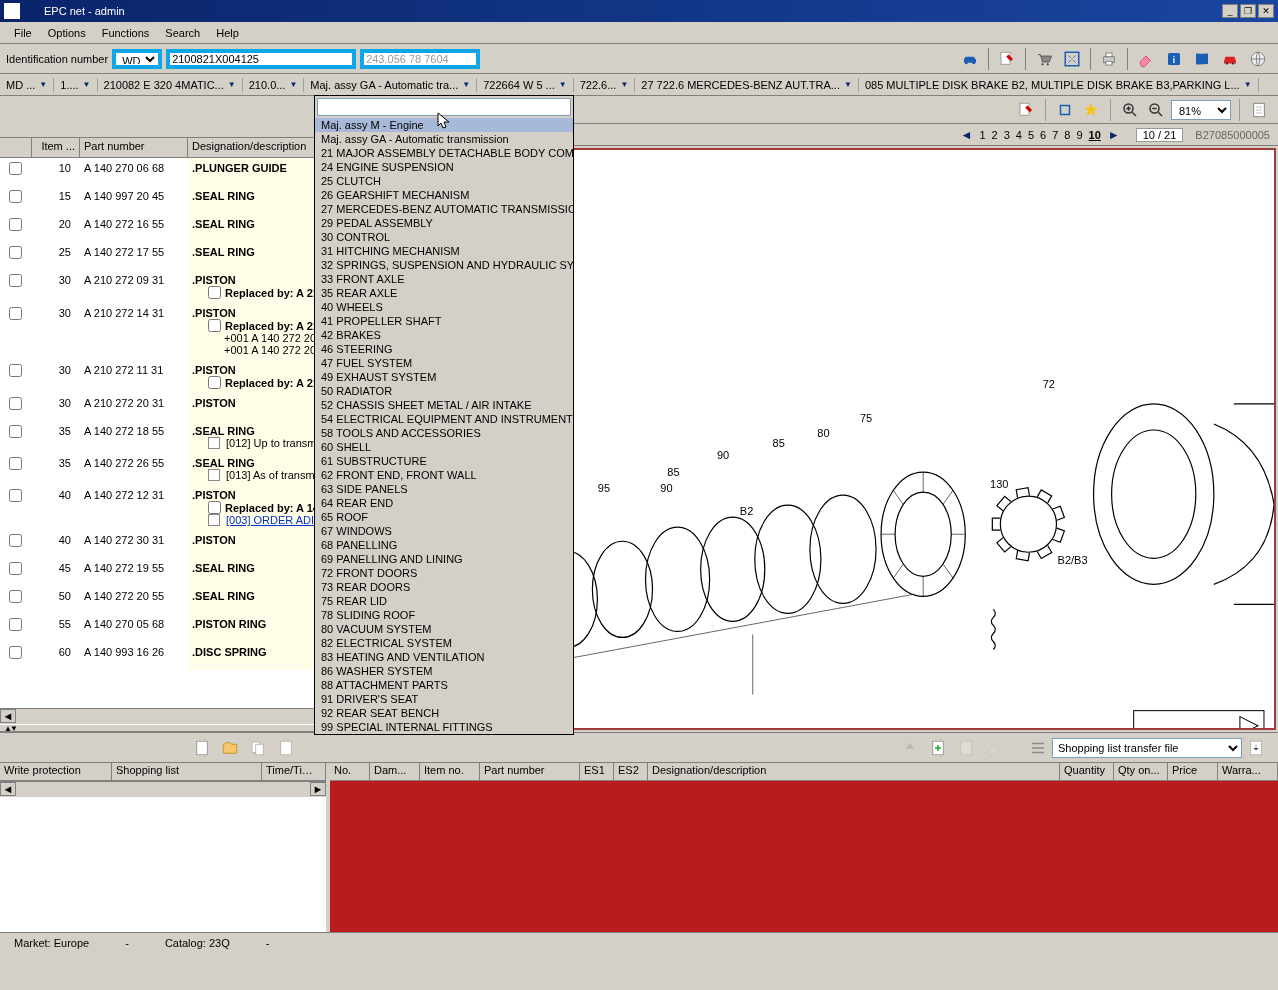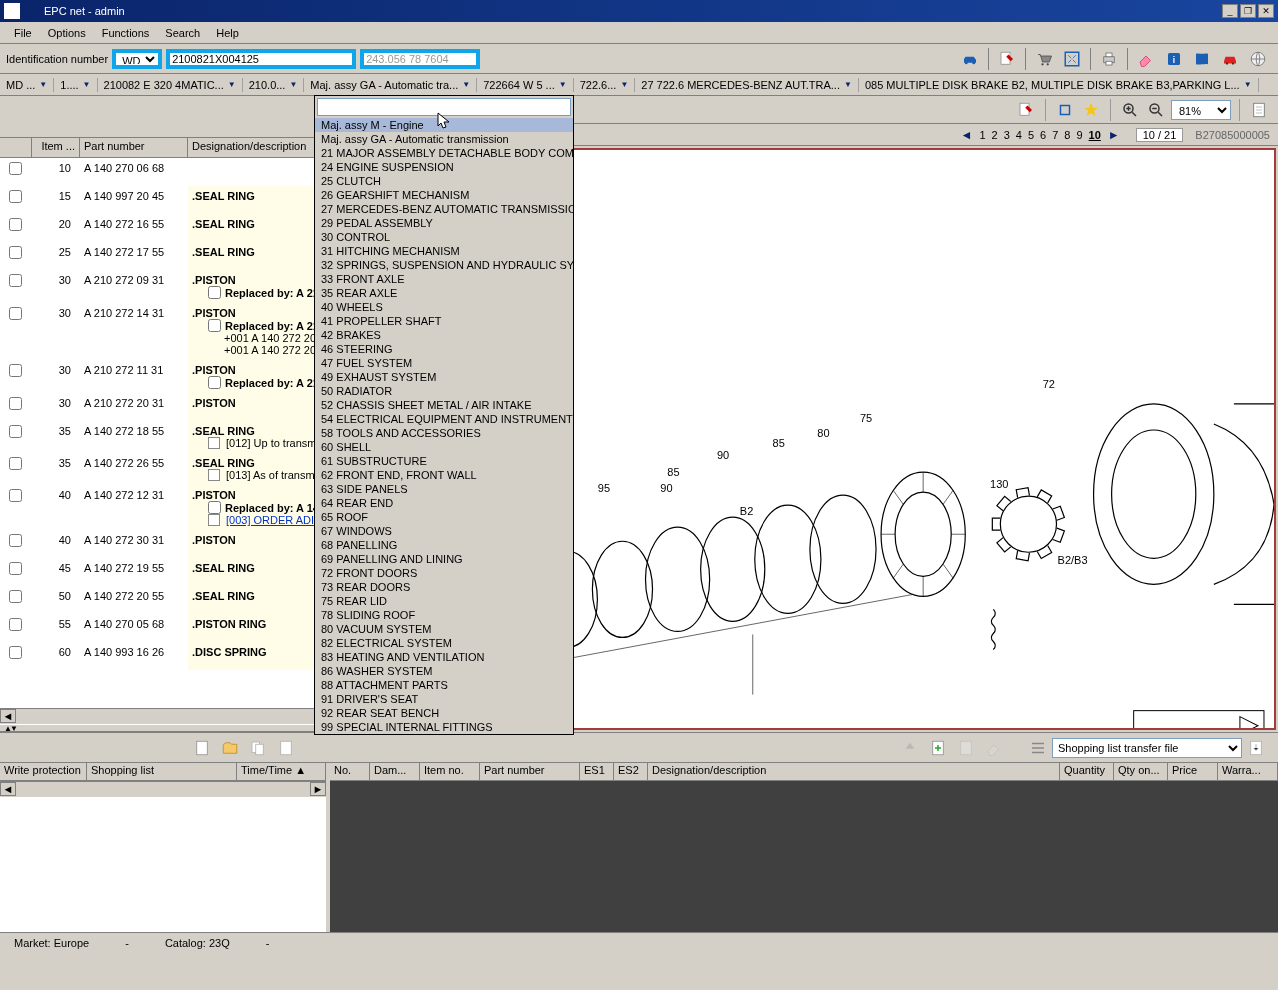--- a/index.html
+++ b/index.html
@@ -90,21 +90,21 @@
 .dropdown .dd-item.selected { background: #a8b8d8; }
 
 
 .bottom { height: 200px; display: flex; flex-direction: column; border-top: 1px solid #808080; }
 .bottom-tools { height: 30px; background: #d4d0c8; display: flex; align-items: center; padding: 0 8px; border-bottom: 1px solid #808080; }
 .bottom-tools .bicon { width: 24px; height: 24px; margin: 0 2px; display: flex; align-items: center; justify-content: center; cursor: pointer; }
 .bottom-tools .bspacer { flex: 1; }
 .bottom-tools select { border: 1px solid #7b9ebd; background: #fff; padding: 1px; height: 20px; width: 190px; }
 .bottom-panes { flex: 1; display: flex; }
 .shop-left { width: 330px; border-right: 4px solid #d4d0c8; display: flex; flex-direction: column; background: #fff; }
-.shop-right { flex: 1; background: #404040; display: flex; flex-direction: column; }
+.shop-right { flex: 1; background: #b91c1c; display: flex; flex-direction: column; }
 .shop-hdr { display: flex; background: #d4d0c8; height: 18px; border-bottom: 1px solid #808080; }
 .shop-hdr .scol { border-right: 1px solid #808080; padding: 1px 4px; overflow: hidden; white-space: nowrap; text-overflow: ellipsis; }
 .shop-body { flex: 1; overflow: auto; }
 .shop-row { display: flex; height: 18px; align-items: center; background: #d8dff0; }
 .shop-row .scell { padding: 1px 4px; }
 .shop-scroll { height: 16px; background: #d4d0c8; border-top: 1px solid #808080; position: relative; }
 .shop-scroll .arrow { width: 16px; height: 14px; background: #d4d0c8; border: 1px solid #808080; display: inline-flex; align-items: center; justify-content: center; position: absolute; top: 0; }
 
 
 .statusbar { height: 20px; background: #d4d0c8; border-top: 1px solid #808080; display: flex; align-items: center; padding: 0 8px; gap: 24px; }
@@ -252,20 +252,21 @@
       <div class="col col-check"></div>
       <div class="col col-item">Item ...</div>
       <div class="col col-part">Part number</div>
       <div class="col col-desc">Designation/description</div>
     </div>
     <div class="parts-body" id="parts-body">
         <div class="part-row">
           <div class="cell check"><input type="checkbox" style=""></div>
     <div class="cell item">10</div>
     <div class="cell part">A 140 270 06 68</div>
+    <div class="cell desc"><span class="dname">.PLUNGER GUIDE</span></div>
         </div>
         <div class="part-row">
           <div class="cell check"><input type="checkbox" style=""></div>
     <div class="cell item">15</div>
     <div class="cell part">A 140 997 20 45</div>
     <div class="cell desc"><span class="dname">.SEAL RING</span></div>
         </div>
         <div class="part-row">
           <div class="cell check"><input type="checkbox" style=""></div>
     <div class="cell item">20</div>
@@ -608,21 +609,21 @@
     <div class="bicon">
         <svg class="svg-icon" viewBox="0 0 24 24">
           <rect x="5" y="3" width="14" height="18" fill="#fff" stroke="#aaa"></rect>
           <path d="M12 7v8m-3-3l3 3 3-3" stroke="#888"></path>
         </svg>
       </div>
   </div>
   <div class="bottom-panes">
     <div class="shop-left">
       <div class="shop-hdr">
-        <div class="scol" style="width:87px">Write protection</div>
+        <div class="scol" style="width:112px">Write protection</div>
         <div class="scol" style="width:150px">Shopping list</div>
         <div class="scol" style="flex:1"><span>Time/Time</span> ▲</div>
       </div>
       <div class="shop-scroll">
         <div class="arrow" style="left:0">◄</div>
         <div class="arrow" style="right:0">►</div>
       </div>
     </div>
     <div class="shop-right">
       <div class="shop-hdr" id="shop-right-hdr">

